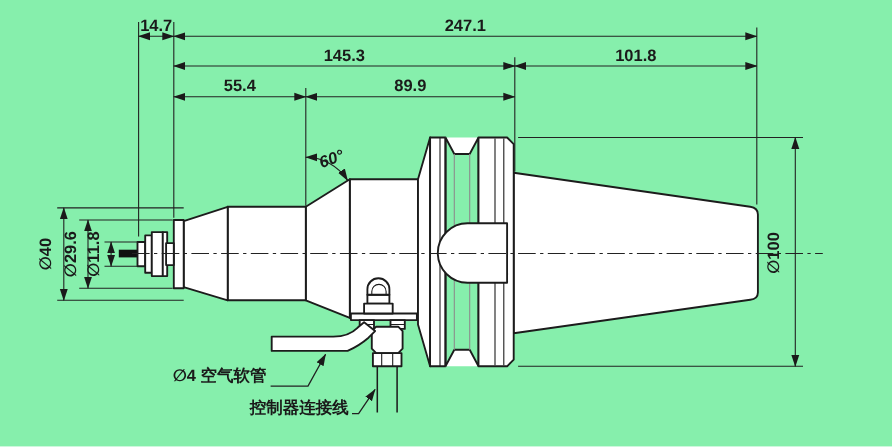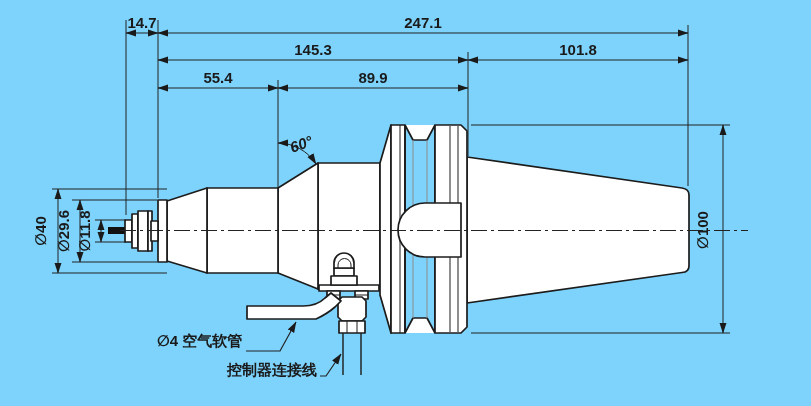--- a/index.html
+++ b/index.html
@@ -1,16 +1,16 @@
 <!DOCTYPE html>
 <html><head>
 <meta charset="utf-8">
 <style>
   html,body{margin:0;padding:0;background:#fff;}
-  .stage{width:811px;height:406px;background:#7dd3fc;position:relative;overflow:hidden;}
+  .stage{width:811px;height:406px;background:#86efac;position:relative;overflow:hidden;}
   svg{display:block;}
   text{font-family:"Liberation Sans","DejaVu Sans",sans-serif;fill:#1a1a1a;}
   .dim-txt{font-size:15px;font-weight:bold;}
   .angle-txt{font-size:15px;font-weight:bold;font-style:italic;}
   .callout-txt{font-size:15px;font-weight:bold;}
   .part{stroke:#1c1c1c;stroke-width:1.7;fill:#ffffff;stroke-linejoin:round;}
   .part-thin{stroke:#1c1c1c;stroke-width:1;fill:none;}
   .part-grey{stroke:#8c8c8c;stroke-width:1;fill:none;}
   .dimline{stroke:#222;stroke-width:1;fill:none;}
   .extline{stroke:#222;stroke-width:1;fill:none;}

